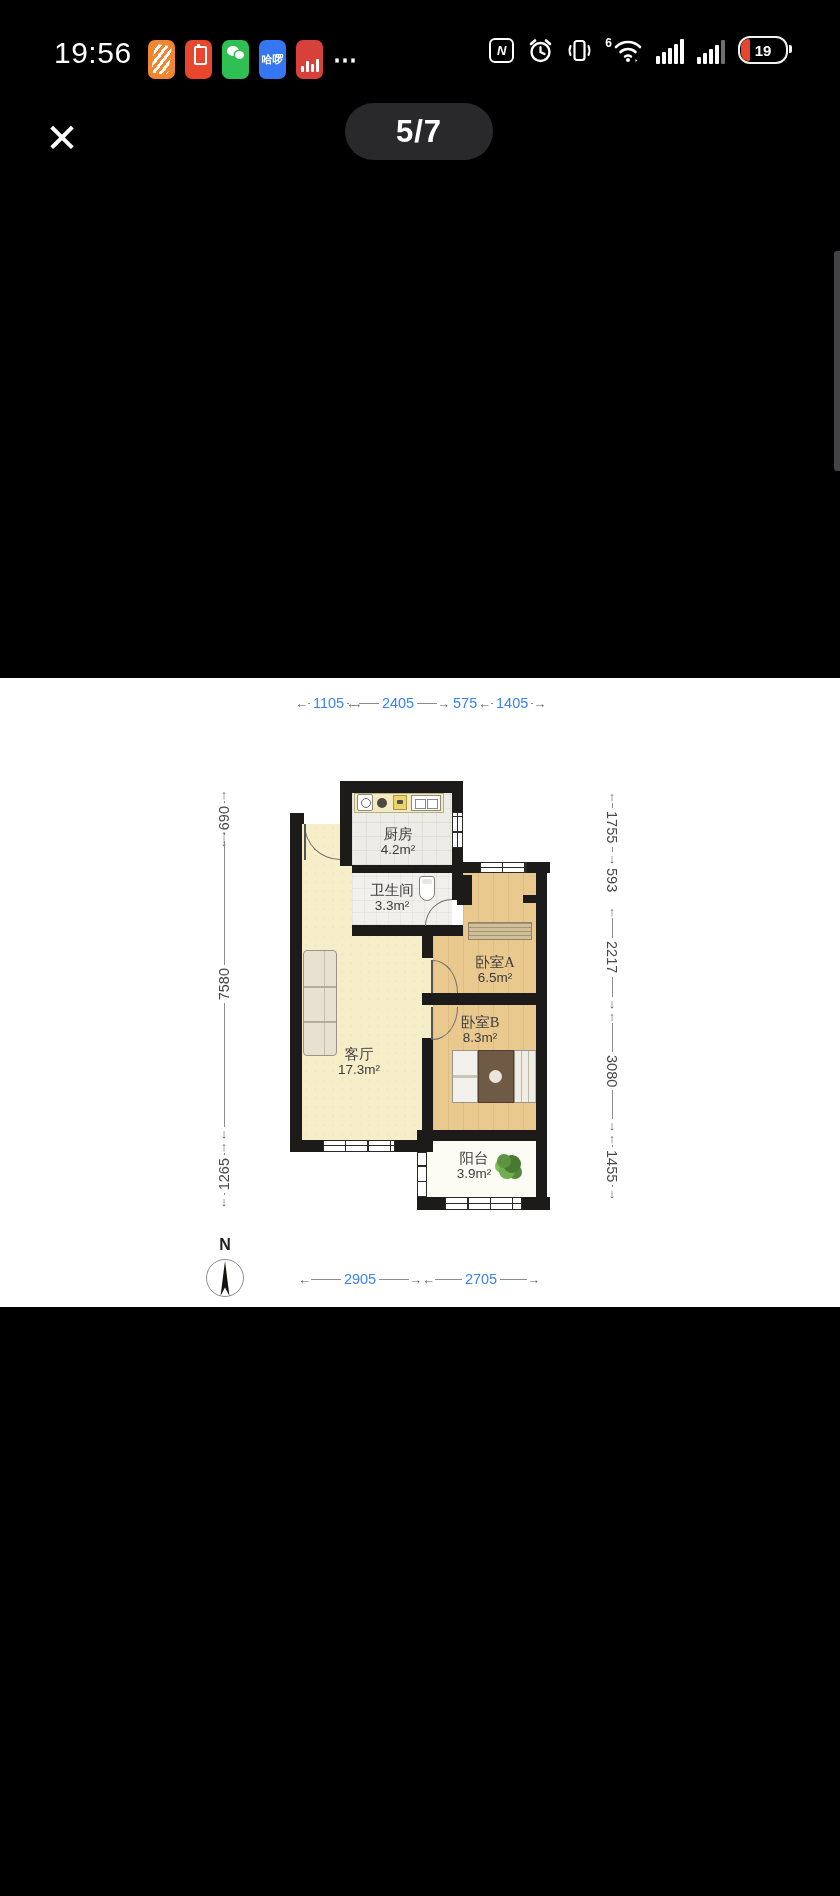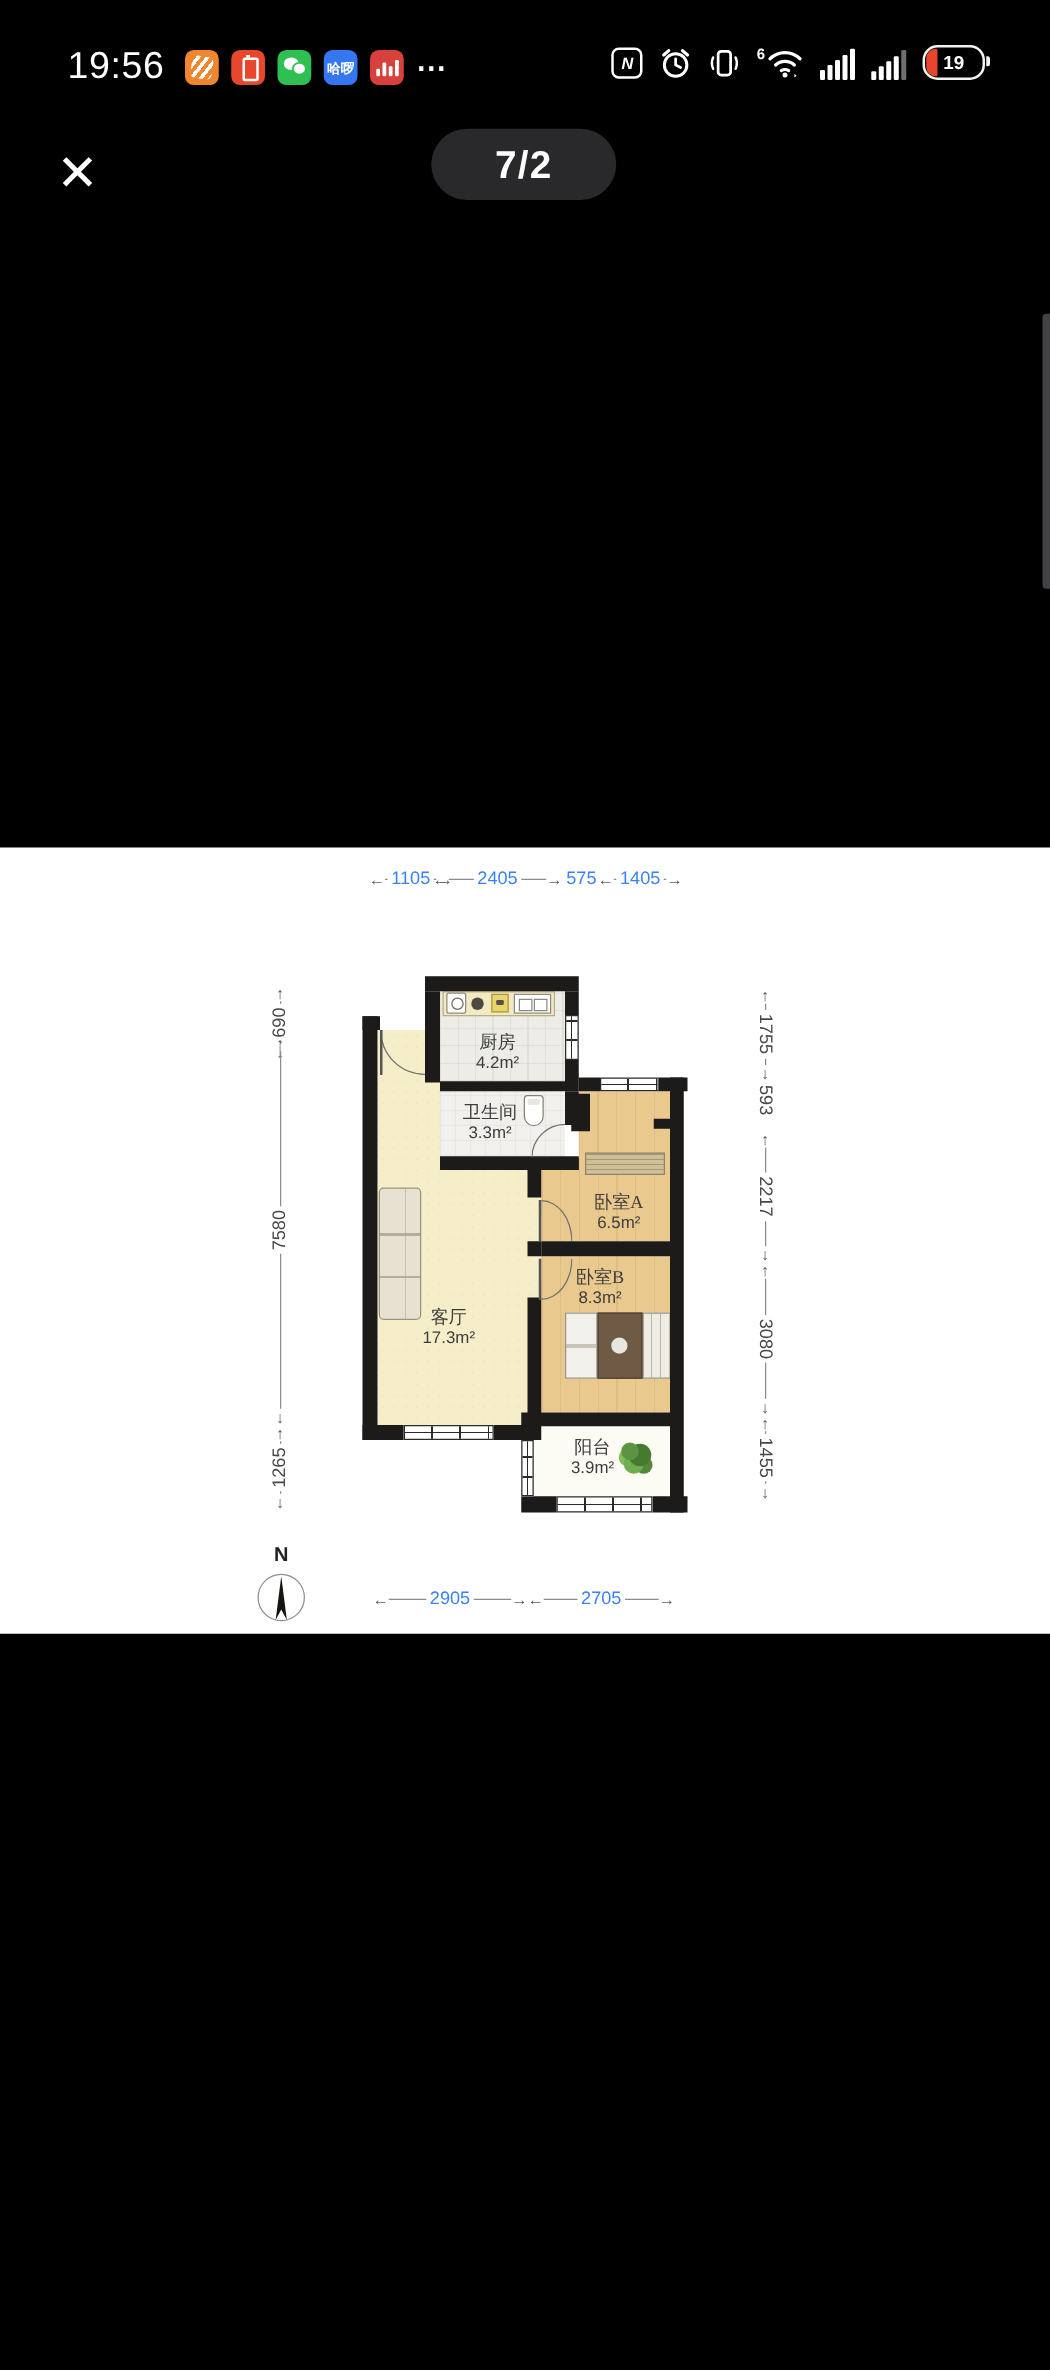--- a/index.html
+++ b/index.html
@@ -2,21 +2,21 @@
 <html><head>
 <meta charset="utf-8">
 <style>
   html,body{margin:0;padding:0;background:#000;}
   body{width:840px;height:1896px;position:relative;font-family:"Liberation Sans",sans-serif;overflow:hidden;}
   .abs{position:absolute;}
   
   .statusbar{position:absolute;top:0;left:0;width:840px;height:84px;background:#000;}
   .time{position:absolute;left:54px;top:36px;color:#fff;font-size:30px;font-weight:400;letter-spacing:.5px;}
   .appicons{position:absolute;left:148px;top:40px;display:flex;gap:10px;align-items:center;}
-  .appicon{width:27px;height:28px;border-radius:7px;position:relative;overflow:hidden;flex:0 0 auto;}
+  .appicon{width:27px;height:39px;border-radius:7px;position:relative;overflow:hidden;flex:0 0 auto;}
   .appicon .stripes{position:absolute;inset:5px;border-radius:4px;background:repeating-linear-gradient(120deg,rgba(255,255,255,0) 0 3px,#fff 3px 6px);transform:rotate(8deg);}
   .appicon .batt{position:absolute;left:9px;top:6px;width:9px;height:15px;border:2px solid #fff;border-radius:2px;}
   .appicon .batt:before{content:"";position:absolute;left:1px;top:-4px;width:3px;height:2px;background:#fff;}
   .appicon .bub1{position:absolute;left:5px;top:6px;width:12px;height:10px;border-radius:50%;background:#fff;}
   .appicon .bub2{position:absolute;left:13px;top:11px;width:9px;height:8px;border-radius:50%;background:#fff;box-shadow:0 0 0 1.5px #2fbf53;}
   .appicon .hello{position:absolute;inset:0;display:flex;align-items:center;justify-content:center;color:#fff;font-size:11px;font-weight:bold;}
   .appicon .eq{position:absolute;inset:0;display:flex;align-items:flex-end;justify-content:center;gap:2px;padding-bottom:7px;}
   .appicon .eq i{display:block;width:3px;background:#fff;border-radius:1px;}
   .moredots{color:#fff;font-size:24px;font-weight:bold;letter-spacing:2px;line-height:27px;}
   .righticons{position:absolute;right:52px;top:36px;display:flex;align-items:flex-end;gap:13px;height:28px;}
@@ -163,21 +163,21 @@
       <span class="pct">19</span>
       <div class="nub"></div>
     </div>
   </div>
 </div>
 
 <div class="closebtn">
     <span>✕</span>
   </div>
 <div class="counterpill">
-    <span>7/2</span>
+    <span>5/7</span>
   </div>
 <div class="scrollind"></div>
 
 <div class="photo">
 
   <div class="floor f-living abs" style="left:302px;top:146px;width:131px;height:316px"></div>
   <div class="floor f-tile abs" style="left:352px;top:115px;width:100px;height:72px"></div>
   <div class="floor f-bath abs" style="left:352px;top:195px;width:100px;height:52px"></div>
   <div class="floor f-wood abs" style="left:463px;top:195px;width:73px;height:63px"></div>
   <div class="floor f-wood abs" style="left:433px;top:258px;width:103px;height:57px"></div>

